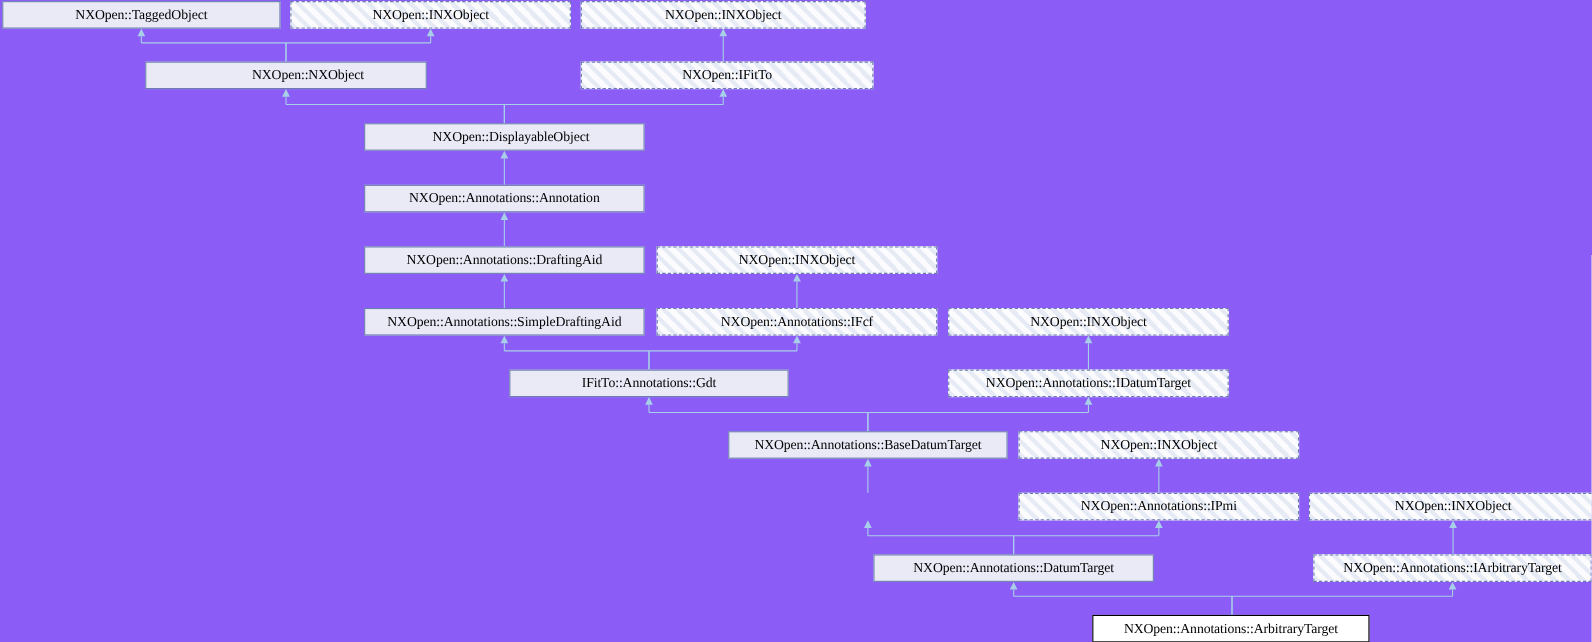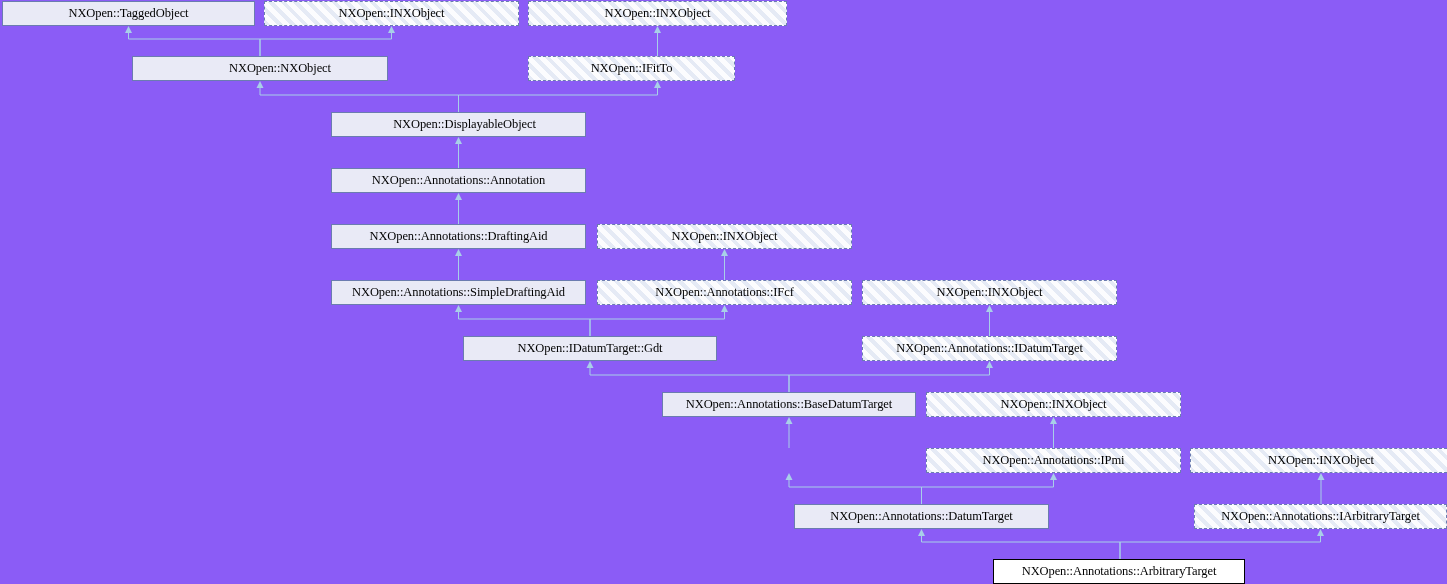--- a/index.html
+++ b/index.html
@@ -140,21 +140,21 @@
     </div>
     <div class="node hatched" style="left: 264px; top: 1px; width: 255px;">
       <span class="label">NXOpen::INXObject</span>
     </div>
     <div class="node hatched" style="left: 528px; top: 1px; width: 259px;">
       <span class="label">NXOpen::INXObject</span>
     </div>
     <div class="node solid" style="left: 132px; top: 56px; width: 256px; padding-left: 40px;">
       <span class="label">NXOpen::NXObject</span>
     </div>
-    <div class="node hatched" style="left: 528px; top: 56px; width: 207px;">
+    <div class="node hatched" style="left: 528px; top: 56px; width: 266px;">
       <span class="label">NXOpen::IFitTo</span>
     </div>
     <div class="node solid" style="left: 331px; top: 112px; width: 255px; padding-left: 12px;">
       <span class="label">NXOpen::DisplayableObject</span>
     </div>
     <div class="node solid" style="left: 331px; top: 168px; width: 255px;">
       <span class="label">NXOpen::Annotations::Annotation</span>
     </div>
     <div class="node solid" style="left: 331px; top: 224px; width: 255px;">
       <span class="label">NXOpen::Annotations::DraftingAid</span>
@@ -165,21 +165,21 @@
     <div class="node solid" style="left: 331px; top: 280px; width: 255px;">
       <span class="label">NXOpen::Annotations::SimpleDraftingAid</span>
     </div>
     <div class="node hatched" style="left: 597px; top: 280px; width: 255px;">
       <span class="label">NXOpen::Annotations::IFcf</span>
     </div>
     <div class="node hatched" style="left: 862px; top: 280px; width: 255px;">
       <span class="label">NXOpen::INXObject</span>
     </div>
     <div class="node solid" style="left: 463px; top: 336px; width: 254px;">
-      <span class="label">NXOpen::IDatumTarget::Gdt</span>
+      <span class="label">IFitTo::Annotations::Gdt</span>
     </div>
     <div class="node hatched" style="left: 862px; top: 336px; width: 255px;">
       <span class="label">NXOpen::Annotations::IDatumTarget</span>
     </div>
     <div class="node solid" style="left: 662px; top: 392px; width: 254px;">
       <span class="label">NXOpen::Annotations::BaseDatumTarget</span>
     </div>
     <div class="node hatched" style="left: 926px; top: 392px; width: 255px;">
       <span class="label">NXOpen::INXObject</span>
     </div>

